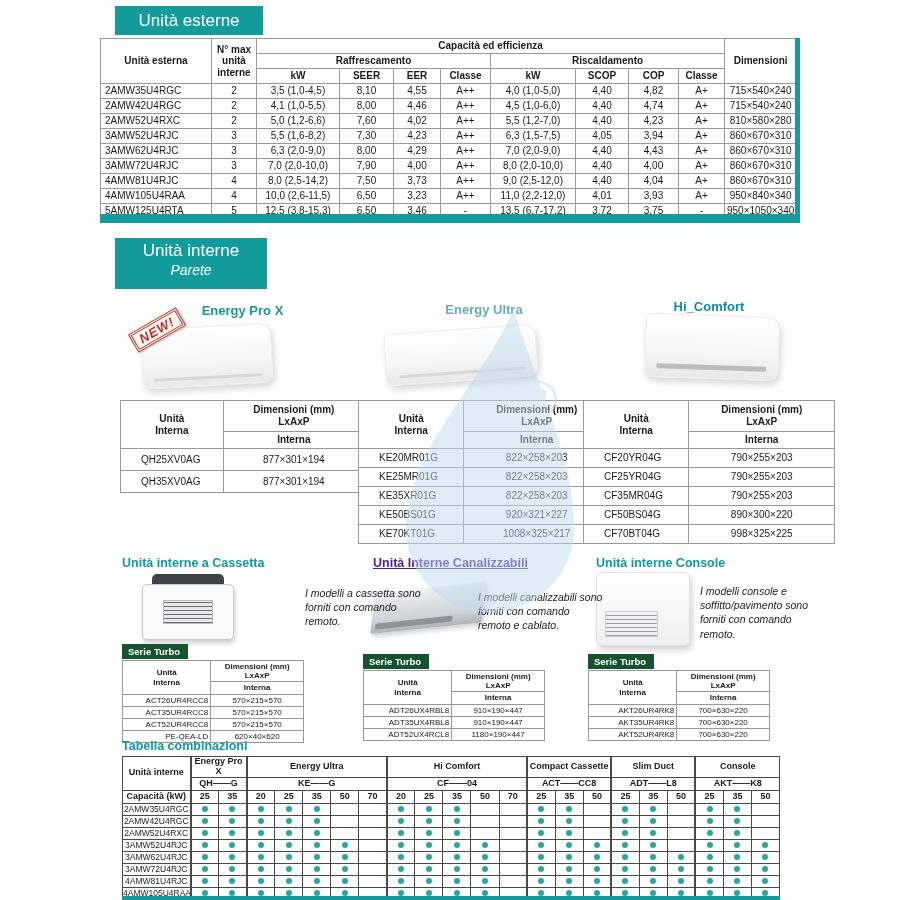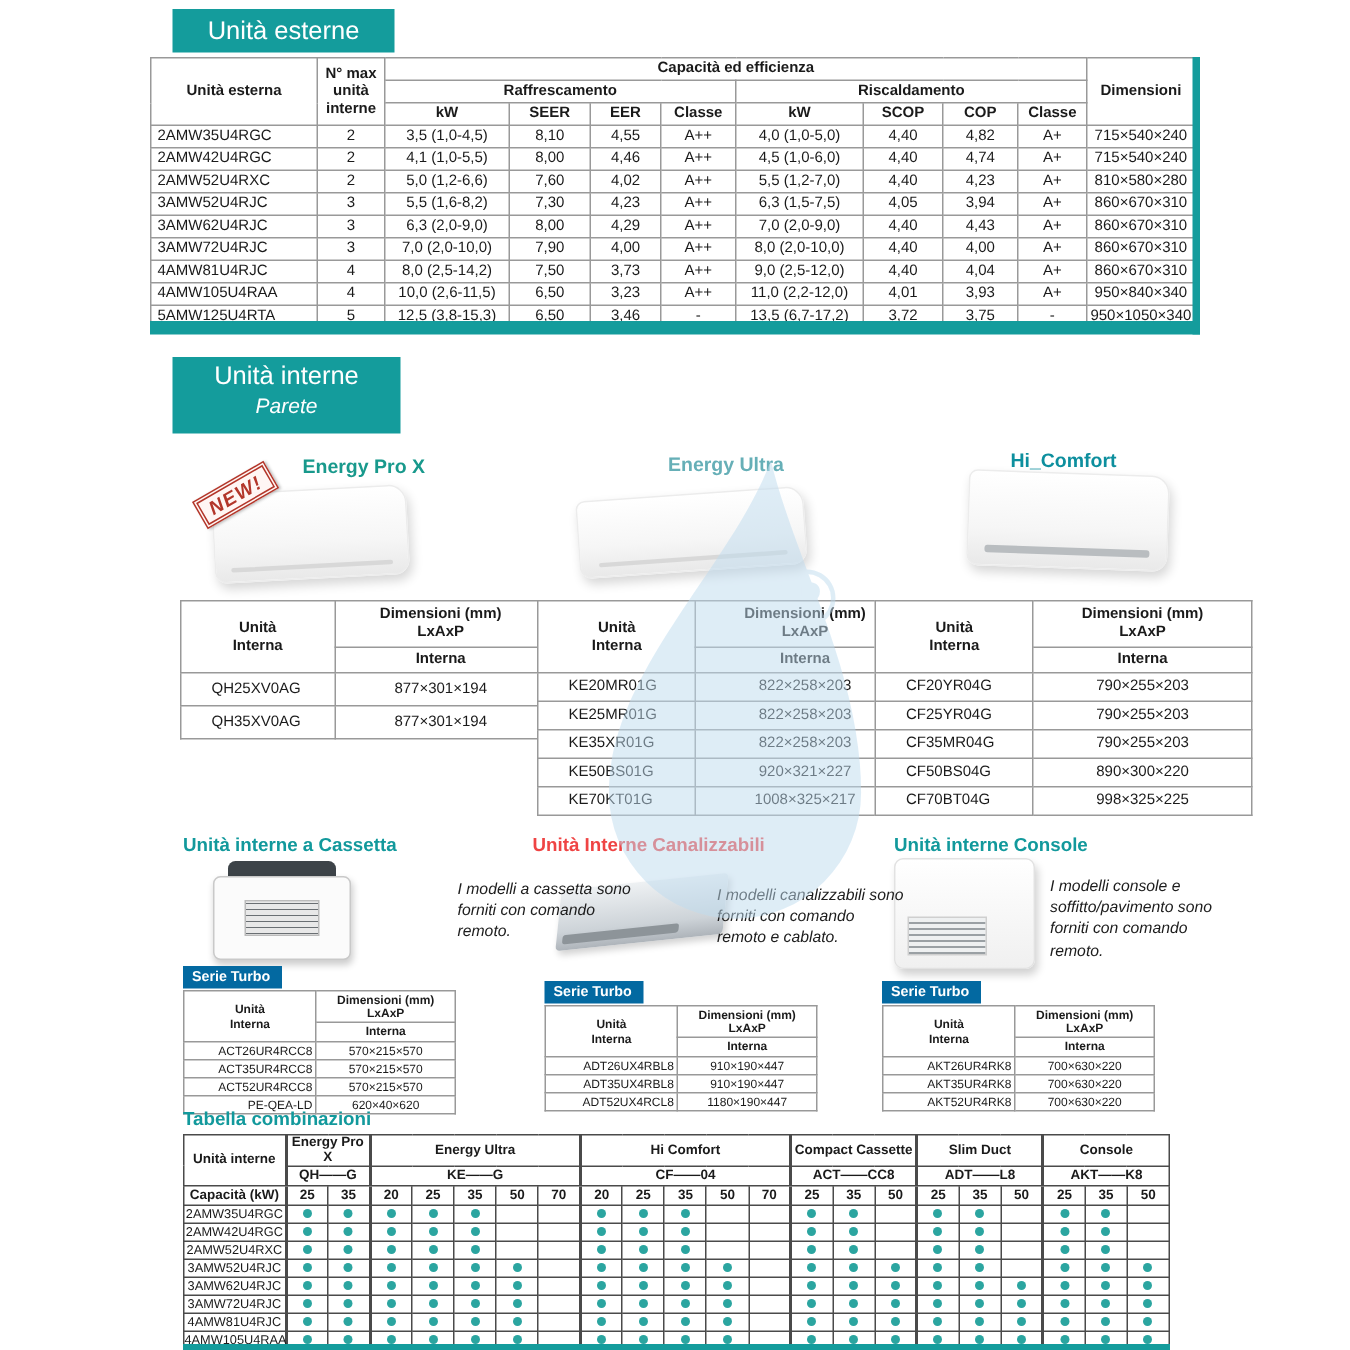--- a/index.html
+++ b/index.html
@@ -6,21 +6,21 @@
   #page{position:relative;width:900px;height:900px;background:#ffffff;overflow:hidden;
         font-family:"Liberation Sans",sans-serif;color:#1a1a1a;}
 
   
   .badge{position:absolute;background:#149C9C;color:#fff;}
   .badge-esterne{left:115px;top:6px;width:148px;height:29px;font-size:17px;
                  display:flex;align-items:center;justify-content:center;}
   .badge-interne{left:115px;top:238px;width:152px;height:48px;text-align:center;padding-top:3px;}
   .badge-interne .b1{font-size:17px;}
   .badge-interne .b2{font-size:14px;font-style:italic;margin-top:1px;}
-  .serie-badge{position:absolute;background:#0369a1;color:#fff;font-size:9.5px;font-weight:bold;
+  .serie-badge{position:absolute;background:#14532d;color:#fff;font-size:9.5px;font-weight:bold;
                padding:2px 8px 2px 6px;}
 
   
   table{border-collapse:collapse;background:#fff;}
   .ext-table{position:absolute;left:100px;top:38px;width:696px;font-size:10px;table-layout:fixed;}
   .ext-table th,.ext-table td{border:1px solid #999;text-align:center;padding:0 1px;line-height:1.15;}
   .ext-table th{font-weight:bold;height:14px;}
   .ext-table td{height:14px;}
   .ext-table tbody td:first-child{text-align:left;padding-left:4px;}
   .teal-band{position:absolute;background:#149C9C;}
@@ -59,21 +59,21 @@
   .tbl-ultra tbody td,.tbl-hic tbody td{height:18px;}
 
   
   .watermark{position:absolute;left:0;top:0;opacity:.5;pointer-events:none;z-index:6;}
   .wm-drop{position:absolute;left:390px;top:282px;}
   .wm-reg{position:absolute;left:518px;top:372px;font-size:54px;color:#BFDCEF;font-weight:bold;line-height:1;}
 
   
   .sec-title{position:absolute;text-align:left;font-weight:bold;font-size:12.5px;color:#12999C;}
   .st1{left:122px;top:556px;width:230px;}
-  .st2{left:355px;top:556px;width:220px;color:#ef4444;}
+  .st2{left:373px;top:556px;width:220px;color:#4c1d95;text-decoration:underline;}
   .st3{left:596px;top:556px;width:220px;}
   .desc{position:absolute;font-style:italic;font-size:10.5px;line-height:1.35;color:#1c1c1c;}
   .d1{left:305px;top:586px;width:118px;}
   .d2{left:478px;top:590px;width:125px;}
   .d3{left:700px;top:584px;width:118px;}
 
   .cassette{position:absolute;left:142px;top:580px;width:92px;height:60px;}
   .cas-top{position:absolute;left:10px;right:10px;top:-6px;height:22px;background:#3d4348;border-radius:5px;}
   .cas-panel{position:absolute;inset:4px 0 0 0;background:#fbfbfb;border:1px solid #c9c9c9;border-radius:5px;
              box-shadow:1px 3px 5px rgba(0,0,0,.2);}

